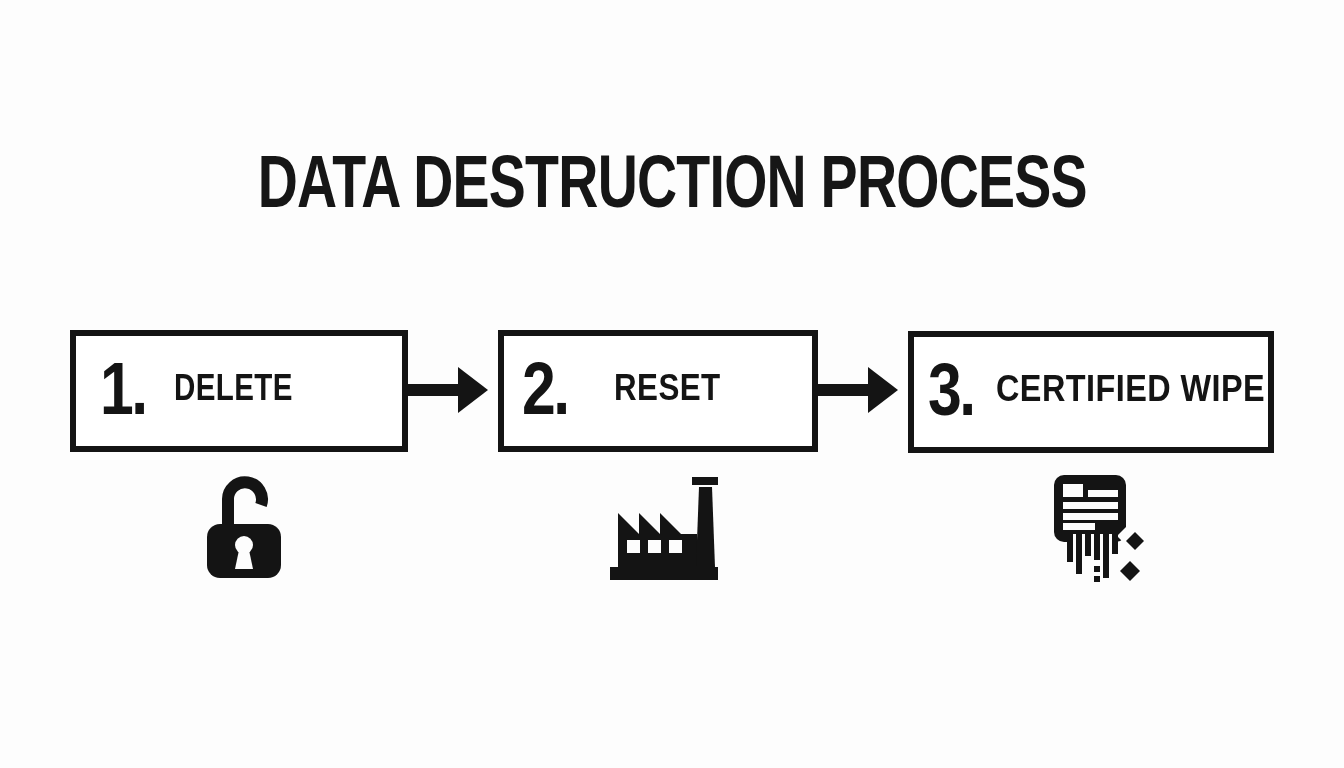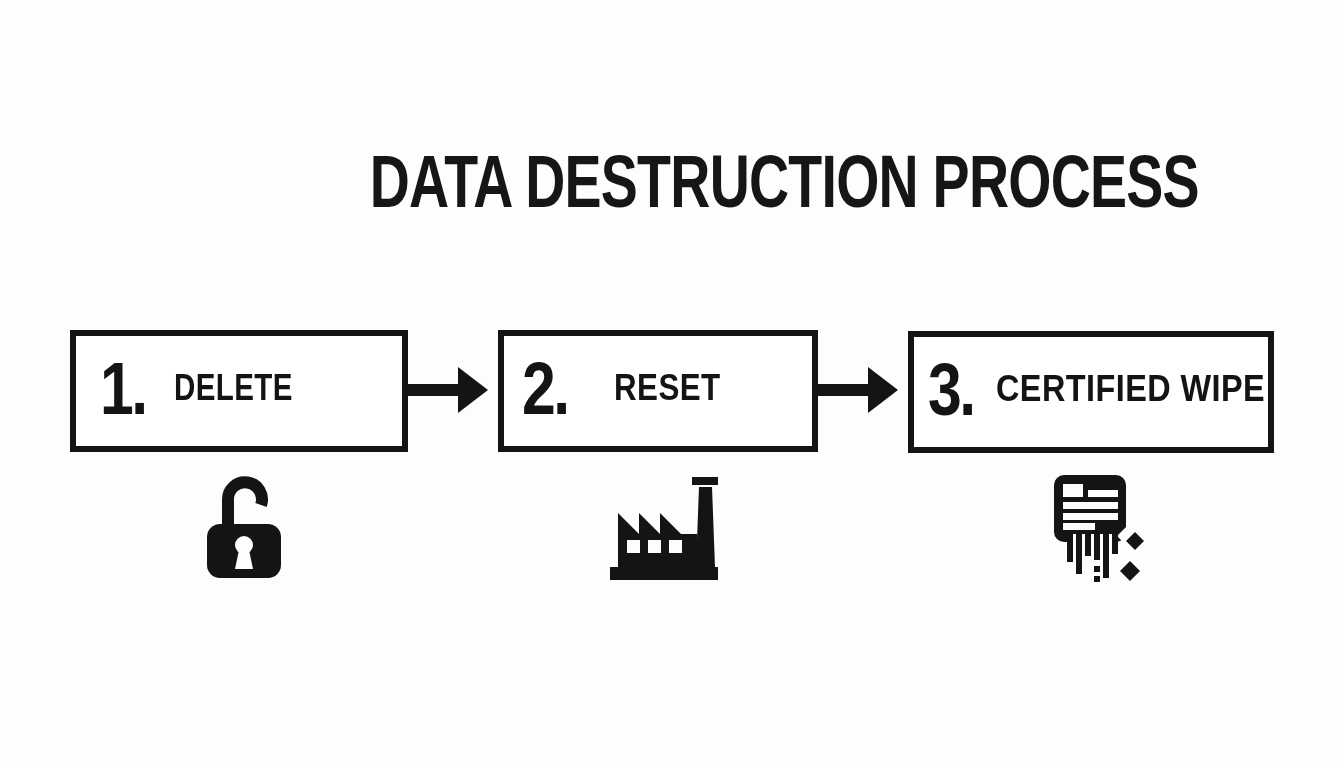--- a/index.html
+++ b/index.html
@@ -8,21 +8,21 @@
     width:1344px;height:768px;
     background:#fdfdfd;
     overflow:hidden;
     font-family:"Liberation Sans", sans-serif;
     color:#141414;
   }
   
   .title-wrap{
     position:absolute;
     top:144px;left:0;width:100%;
-    text-align:right;
+    text-align:center;
     white-space:nowrap;
   }
   .title-text{
     display:inline-block;
     font-size:75px;
     line-height:1;
     font-weight:bold;
     letter-spacing:-1px;
     transform:scaleX(0.74);
     transform-origin:50% 50%;

